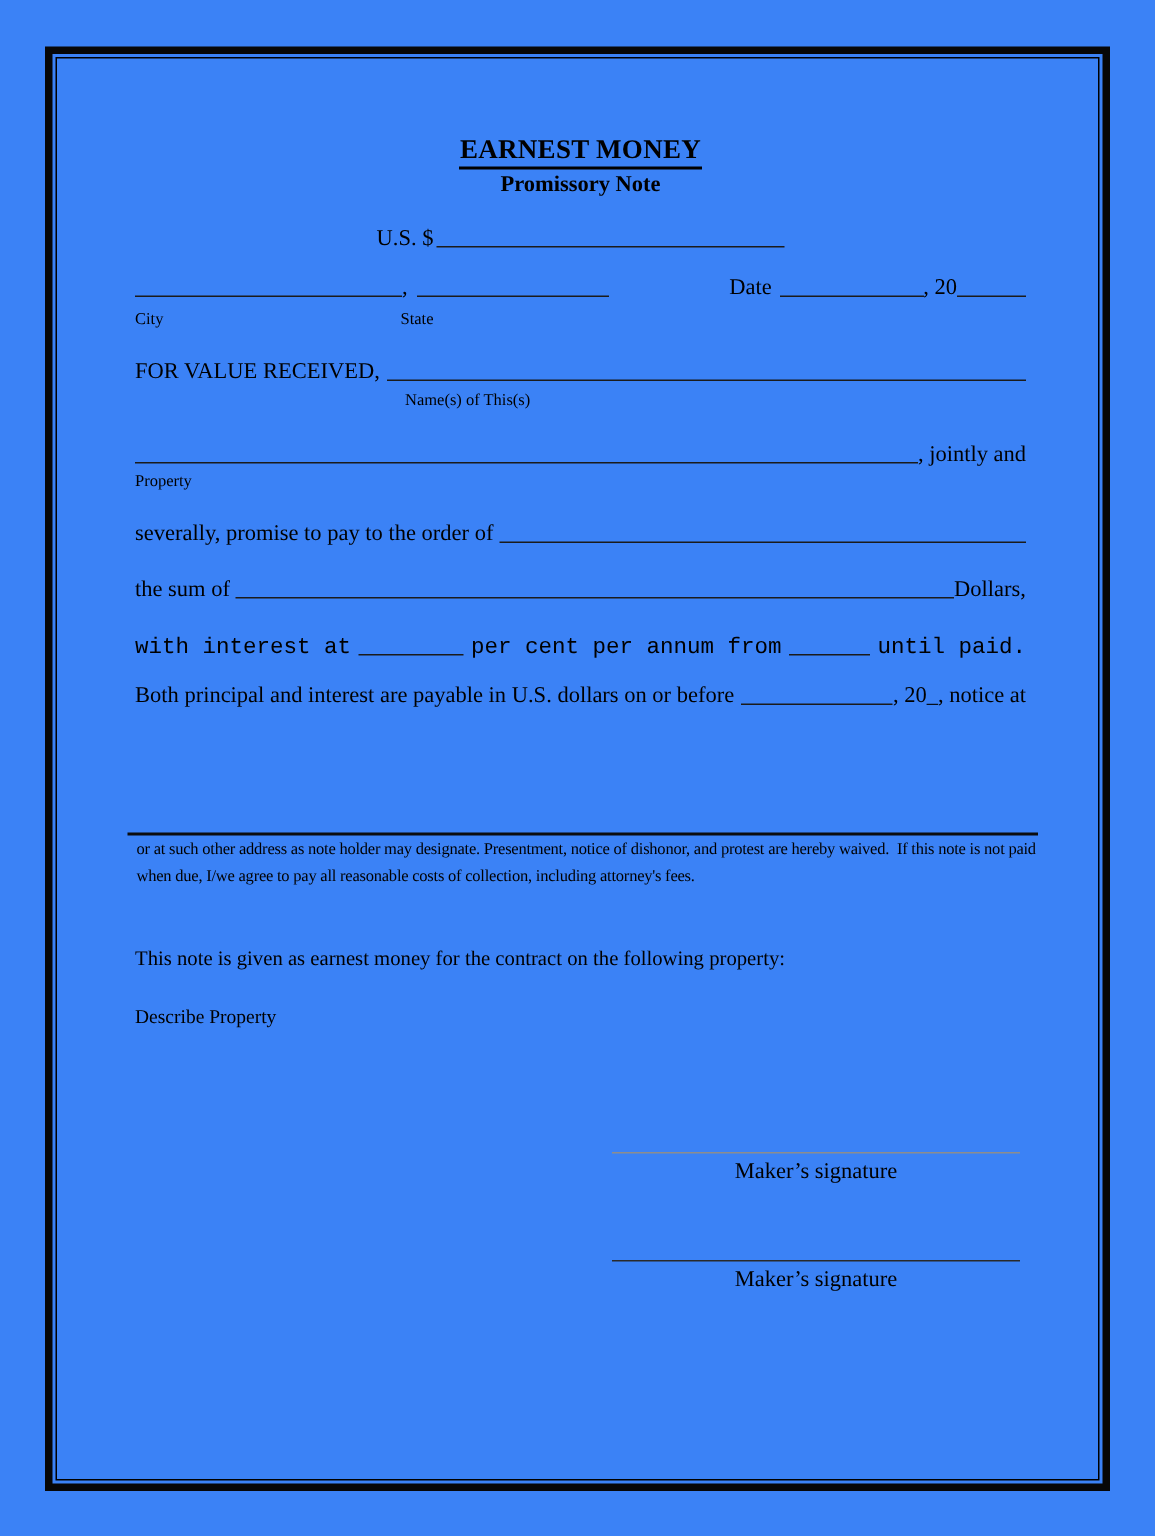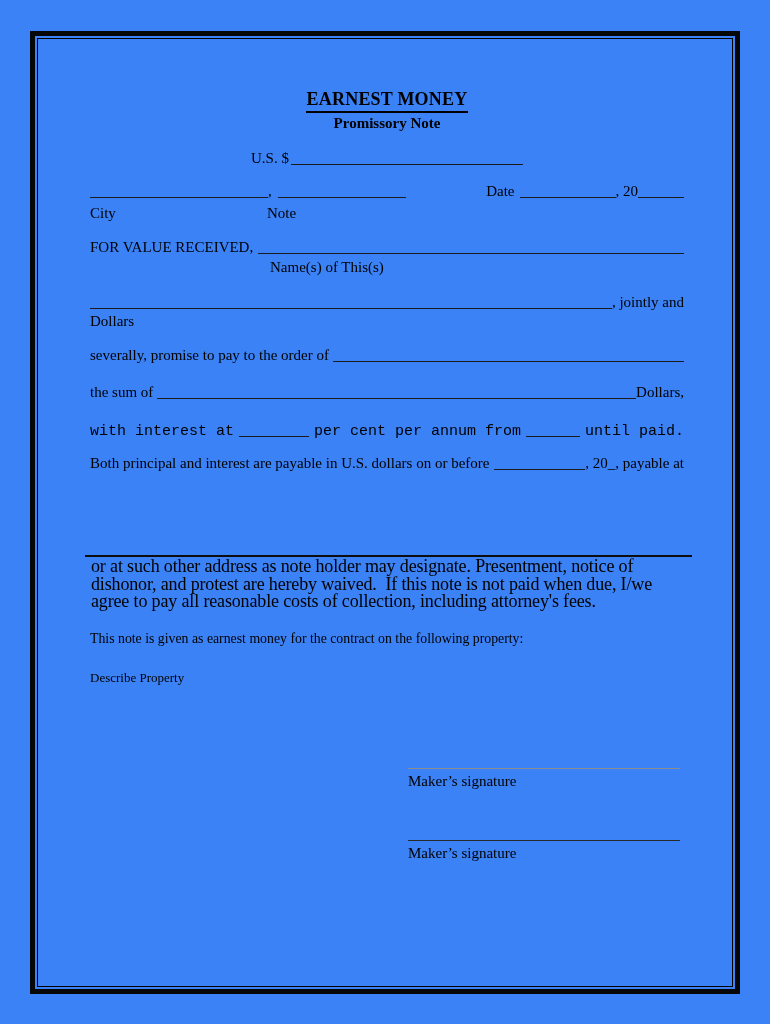--- a/index.html
+++ b/index.html
@@ -13,31 +13,31 @@
   .row{position:absolute;left:0;width:594px;display:flex;align-items:baseline;
        font-size:15px;line-height:19px;white-space:pre;}
   .blank{flex:0 0 auto;height:13px;border-bottom:1.4px solid #1b1b1b;
          transform:translateY(2px);}
   .fill{flex:1 1 auto;}
   .spacer{flex:1 1 auto;}
   .title-block{position:absolute;left:0;top:89px;width:594px;text-align:center;}
   .title-main{font-size:18px;font-weight:bold;letter-spacing:.2px;
               border-bottom:2.2px solid #000;padding:0 1px 1px;display:inline-block;}
   .title-sub{font-size:15px;font-weight:bold;margin-top:2px;}
-  .abs-label{position:absolute;font-size:15px;line-height:19px;}
-  .para{position:absolute;left:1px;top:558px;width:603px;font-size:18px;
+  .abs-label{position:absolute;font-size:11px;line-height:19px;}
+  .para{position:absolute;left:1px;top:558px;width:603px;font-size:11px;
         line-height:17.6px;letter-spacing:-0.15px;white-space:pre-wrap;}
   .rule{position:absolute;left:-5px;top:555px;width:607px;height:2.4px;background:#0d0d0d;}
   .small-line{position:absolute;left:0;font-size:13.8px;line-height:18px;}
   .describe{position:absolute;left:0;top:668px;font-size:13px;line-height:19px;}
   .sig-block{position:absolute;left:318px;width:272px;}
   .sig-line{height:0;border-top-style:solid;}
   .sig-line.light{border-top:1.5px solid #8d8d8d;}
   .sig-line.dark{border-top:1.5px solid #2a2a2a;}
-  .sig-label{font-size:15px;line-height:19px;padding-top:3px;}
+  .sig-label{font-size:15px;line-height:19px;padding-top:3px;text-align:center;}
   
   .w-amount{width:232px;margin-left:2px;}
   .w-city{width:178px;}
   .w-state{width:128px;margin-left:6px;}
   .w-date{width:96px;margin-left:5px;}
   .w-year{width:46px;}
   .w-rate{width:70px;margin:0 5px;}
   .ml4{margin-left:4px;} .ml5{margin-left:5px;} .mr5{margin-right:5px;}
 </style>
 </head>
@@ -59,47 +59,47 @@
       <span>U.S. $</span><span class="blank w-amount"></span>
     </div>
 
     <div class="row" style="top:182px;">
       <span class="blank w-city"></span><span>,</span><span class="blank w-state"></span>
       <span class="spacer"></span>
       <span>Date</span><span class="blank w-date"></span><span>, 20</span><span class="blank w-year"></span>
     </div>
     <div class="row" style="top:204px;">
       <span class="abs-label" style="left:0;">City</span>
-      <span class="abs-label" style="left:177px;">Note</span>
+      <span class="abs-label" style="left:177px;">State</span>
     </div>
 
     <div class="row" style="top:238px;">
       <span>FOR VALUE RECEIVED,</span><span class="blank fill ml5"></span>
     </div>
     <span class="abs-label" style="left:180px;top:258px;">Name(s) of This(s)</span>
 
     <div class="row" style="top:293px;">
       <span class="blank fill"></span><span>, jointly and</span>
     </div>
-    <span class="abs-label" style="left:0;top:312px;">Dollars</span>
+    <span class="abs-label" style="left:0;top:312px;">Property</span>
 
     <div class="row" style="top:383px;">
       <span>the sum of</span><span class="blank fill ml4"></span><span>Dollars,</span>
     </div>
 
     <div class="row" style="top:346px;">
       <span>severally, promise to pay to the order of</span><span class="blank fill ml4"></span>
     </div>
 
     <div class="row" style="top:421px;font-family:Liberation Mono, monospace;">
       <span>with interest at</span><span class="blank w-rate"></span><span>per cent per annum from</span><span class="blank fill ml5 mr5"></span><span>until paid.</span>
     </div>
 
     <div class="row" style="top:454px;">
-      <span>Both principal and interest are payable in U.S. dollars on or before</span><span class="blank fill ml5"></span><span>, 20_, payable at</span>
+      <span>Both principal and interest are payable in U.S. dollars on or before</span><span class="blank fill ml5"></span><span>, 20_, notice at</span>
     </div>
 
     <div class="rule"></div>
     <div class="para">or at such other address as note holder may designate. Presentment, notice of dishonor, and protest are hereby waived.  If this note is not paid when due, I/we agree to pay all reasonable costs of collection, including attorney's fees.</div>
 
     <div class="small-line" style="top:630px;">This note is given as earnest money for the contract on the following property:</div>
 
     <div class="describe">Describe Property</div>
 
     <div class="sig-block" style="top:768px;">

